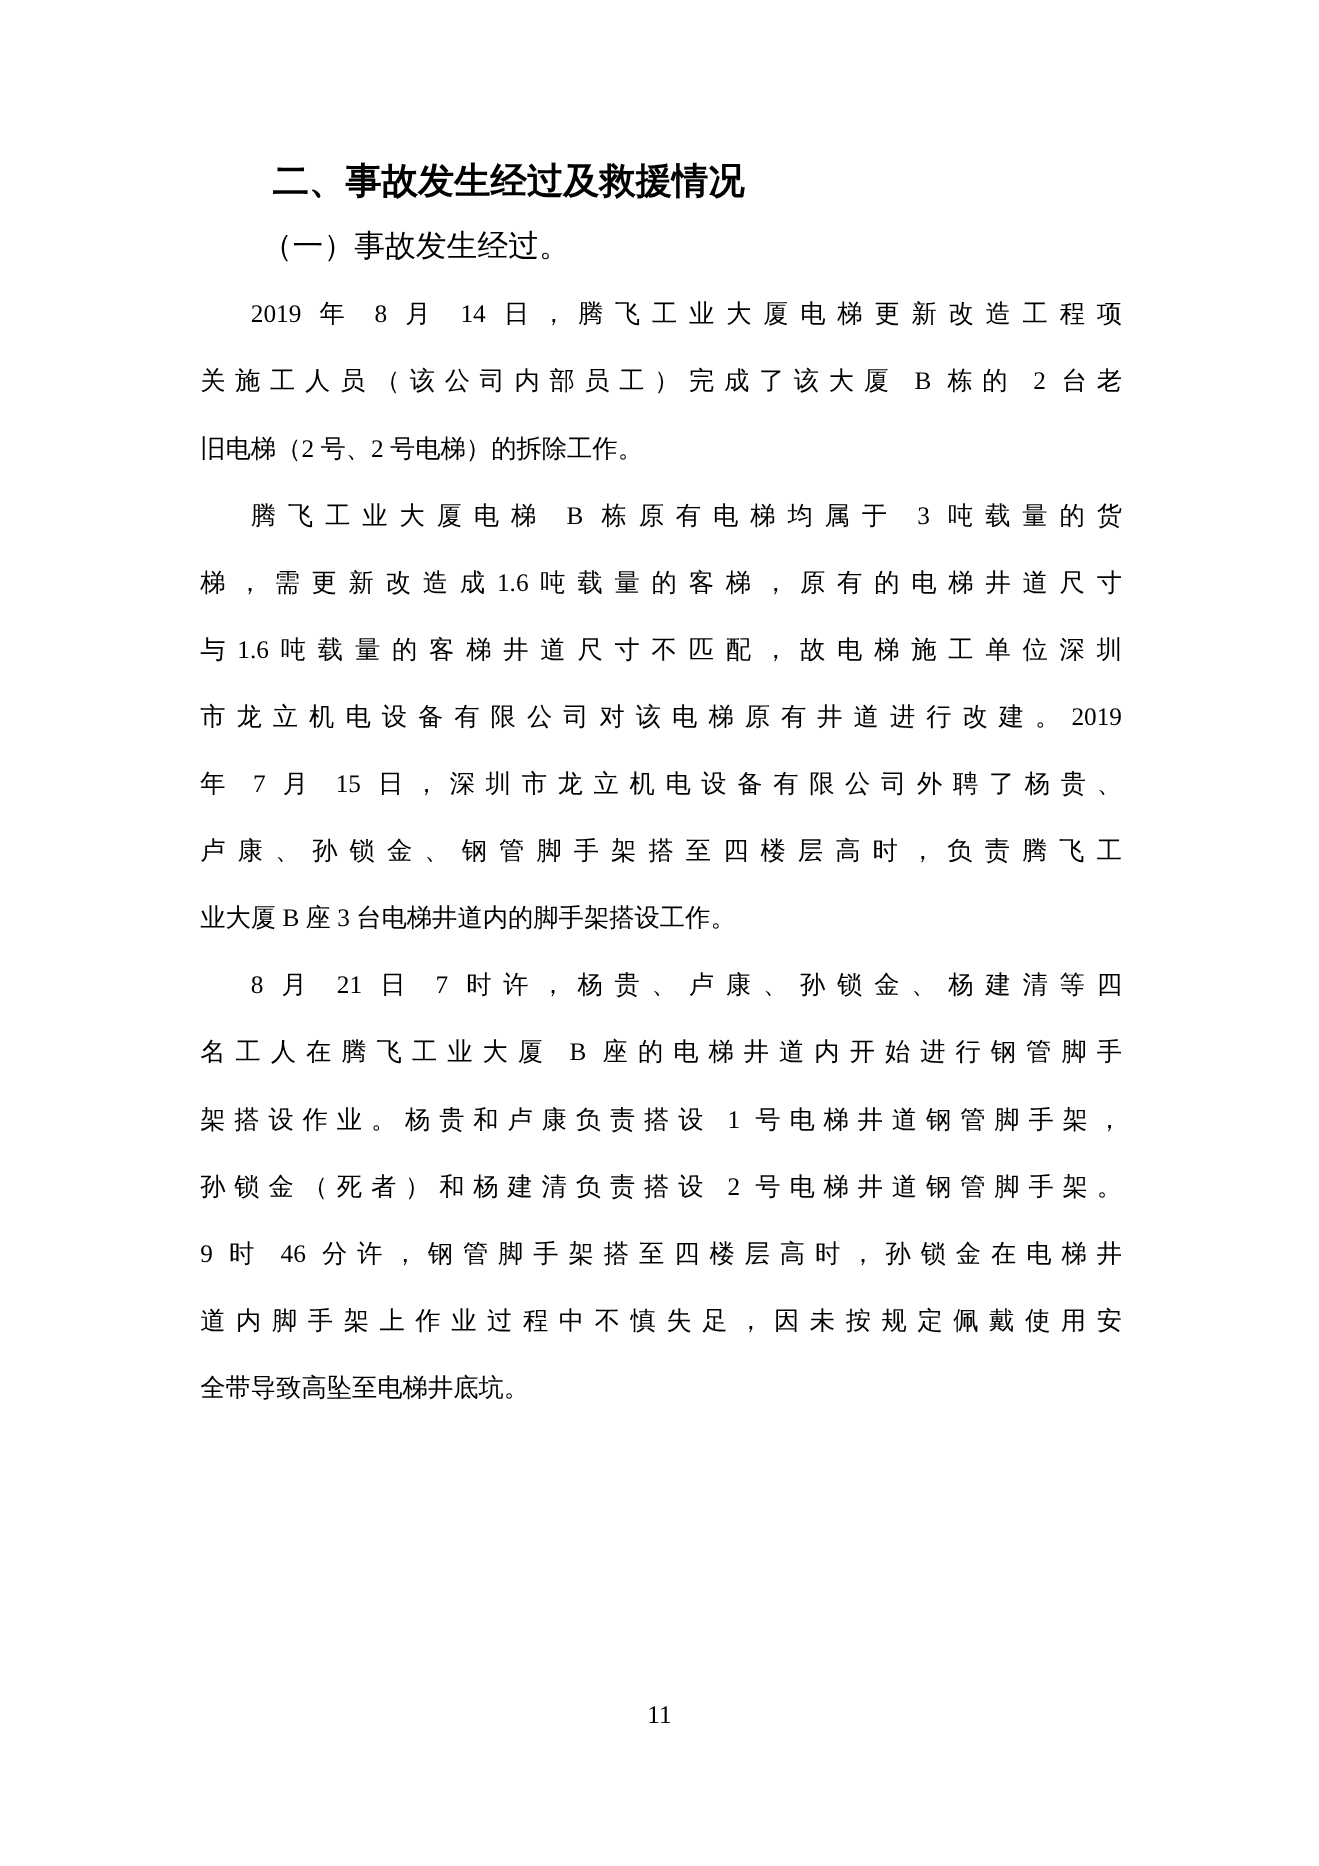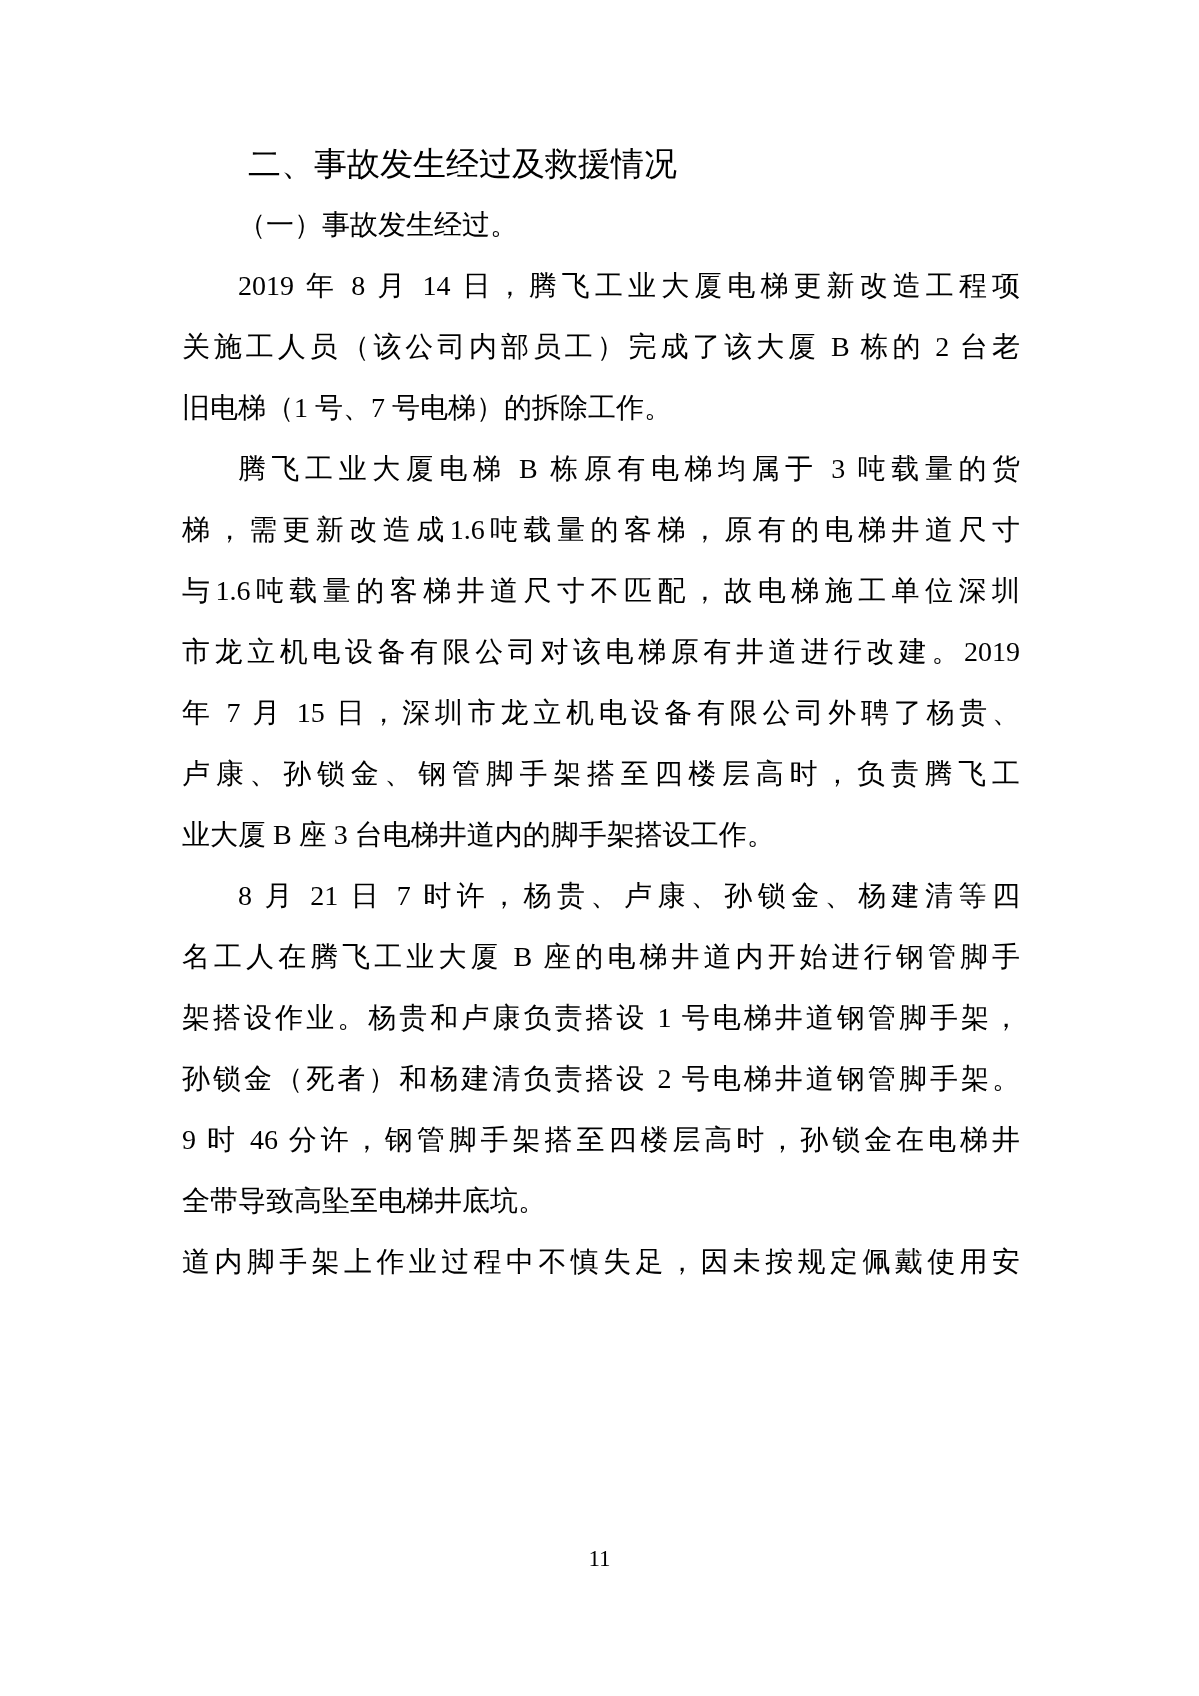--- a/index.html
+++ b/index.html
@@ -17,36 +17,36 @@
     padding: 133px 179px 0 182px;
     color: #000000;
     font-family: "Liberation Serif", "DejaVu Serif", serif;
     overflow: hidden;
   }
   .heading {
     margin: 0;
     height: 61px;
     line-height: 61px;
     font-size: 33px;
-    font-weight: 400;
+    font-weight: 700;
     font-family: "Liberation Sans", "DejaVu Sans", sans-serif;
     text-indent: 2em;
     white-space: nowrap;
   }
   .subheading {
     height: 61px;
     line-height: 61px;
     font-size: 28px;
     text-indent: 2em;
     white-space: nowrap;
   }
   .bodyline {
     height: 61px;
     line-height: 61px;
-    font-size: 28px;
+    font-size: 23px;
   }
   .bodyline.just {
     text-align: justify;
     text-align-last: justify;
     text-justify: inter-character;
   }
   .bodyline.first {
     text-indent: 2em;
   }
   .footer {
@@ -63,30 +63,30 @@
 </style>
 </head>
 <body>
 
 <div class="page">
   <h1 class="heading">二、事故发生经过及救援情况</h1>
   <div class="subheading">（一）事故发生经过。</div>
   <div id="document-body">
       <div class="bodyline first just">2019 年 8 月 14 日，腾飞工业大厦电梯更新改造工程项</div>
       <div class="bodyline just">关施工人员（该公司内部员工）完成了该大厦 B 栋的 2 台老</div>
-      <div class="bodyline">旧电梯（1 号、7 号电梯）的拆除工作。</div>
+      <div class="bodyline">旧电梯（2 号、2 号电梯）的拆除工作。</div>
       <div class="bodyline first just">腾飞工业大厦电梯 B 栋原有电梯均属于 3 吨载量的货</div>
       <div class="bodyline just">梯，需更新改造成1.6吨载量的客梯，原有的电梯井道尺寸</div>
       <div class="bodyline just">与1.6吨载量的客梯井道尺寸不匹配，故电梯施工单位深圳</div>
       <div class="bodyline just">市龙立机电设备有限公司对该电梯原有井道进行改建。2019</div>
       <div class="bodyline just">年 7 月 15 日，深圳市龙立机电设备有限公司外聘了杨贵、</div>
       <div class="bodyline just">卢康、孙锁金、钢管脚手架搭至四楼层高时，负责腾飞工</div>
       <div class="bodyline">业大厦 B 座 3 台电梯井道内的脚手架搭设工作。</div>
       <div class="bodyline first just">8 月 21 日 7 时许，杨贵、卢康、孙锁金、杨建清等四</div>
       <div class="bodyline just">名工人在腾飞工业大厦 B 座的电梯井道内开始进行钢管脚手</div>
       <div class="bodyline just">架搭设作业。杨贵和卢康负责搭设 1 号电梯井道钢管脚手架，</div>
       <div class="bodyline just">孙锁金（死者）和杨建清负责搭设 2 号电梯井道钢管脚手架。</div>
       <div class="bodyline just">9 时 46 分许，钢管脚手架搭至四楼层高时，孙锁金在电梯井</div>
+      <div class="bodyline just">道内脚手架上作业过程中不慎失足，因未按规定佩戴使用安</div>
       <div class="bodyline">全带导致高坠至电梯井底坑。</div>
-      <div class="bodyline just">道内脚手架上作业过程中不慎失足，因未按规定佩戴使用安</div>
     </div>
   <div class="footer">11</div>
 </div>
 
 </body></html>

